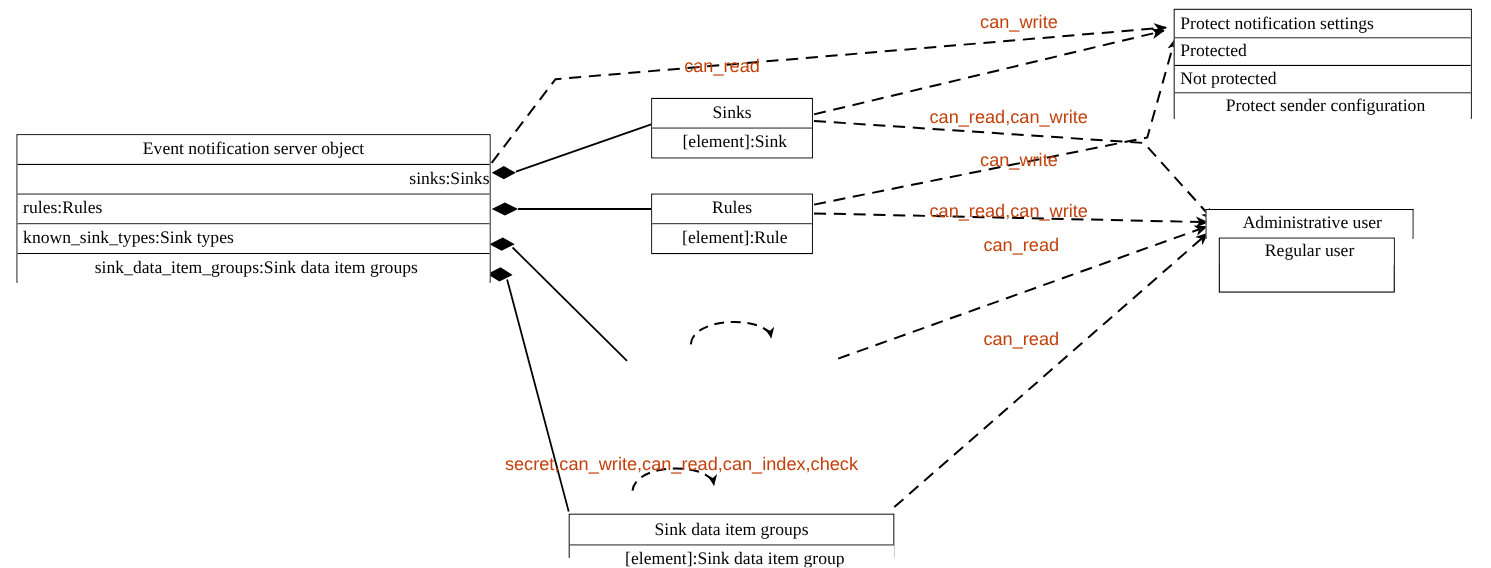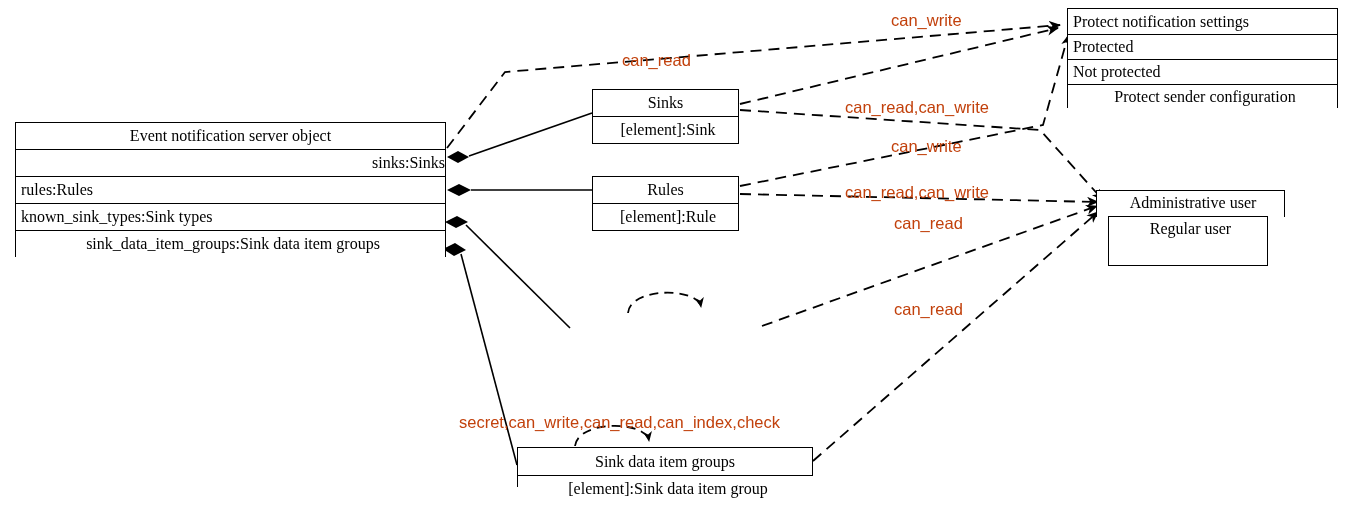--- a/index.html
+++ b/index.html
@@ -119,21 +119,21 @@
     <div class="uml-row uml-title" style="height:27px; line-height:26px; font-size:16px;">Sinks</div>
     <div class="uml-row uml-left" style="height:26px; line-height:25px; font-size:16px;">[element]:Sink</div>
   </div>
 
   <div class="uml-box" style="left:592px; top:176px; width:147px; height:55px;">
     <div class="uml-row uml-title" style="height:27px; line-height:26px; font-size:16px;">Rules</div>
     <div class="uml-row uml-left" style="height:26px; line-height:25px; font-size:16px;">[element]:Rule</div>
   </div>
 
 
-  <div class="uml-box" style="left:517px; top:447px; width:296px; height:40px;">
+  <div class="uml-box" style="left:517px; top:467px; width:296px; height:40px;">
     <div class="uml-row uml-title" style="height:28px; line-height:27px; font-size:16px;">Sink data item groups</div>
     <div class="uml-row uml-left body-narrow" style="height:26px; line-height:25px; font-size:16px; width:295px;">[element]:Sink data item group</div>
   </div>
 
   <div class="uml-box" style="left:1067px; top:8px; width:271px; height:100px;">
     <div class="uml-row uml-left" style="height:26px; line-height:25px; font-size:16px;">Protect notification settings</div>
     <div class="uml-row uml-left" style="height:25px; line-height:24px; font-size:16px;">Protected</div>
     <div class="uml-row uml-left" style="height:25px; line-height:24px; font-size:16px;">Not protected</div>
     <div class="uml-row uml-left" style="height:24px; line-height:23px; font-size:16px;">Protect sender configuration</div>
   </div>

